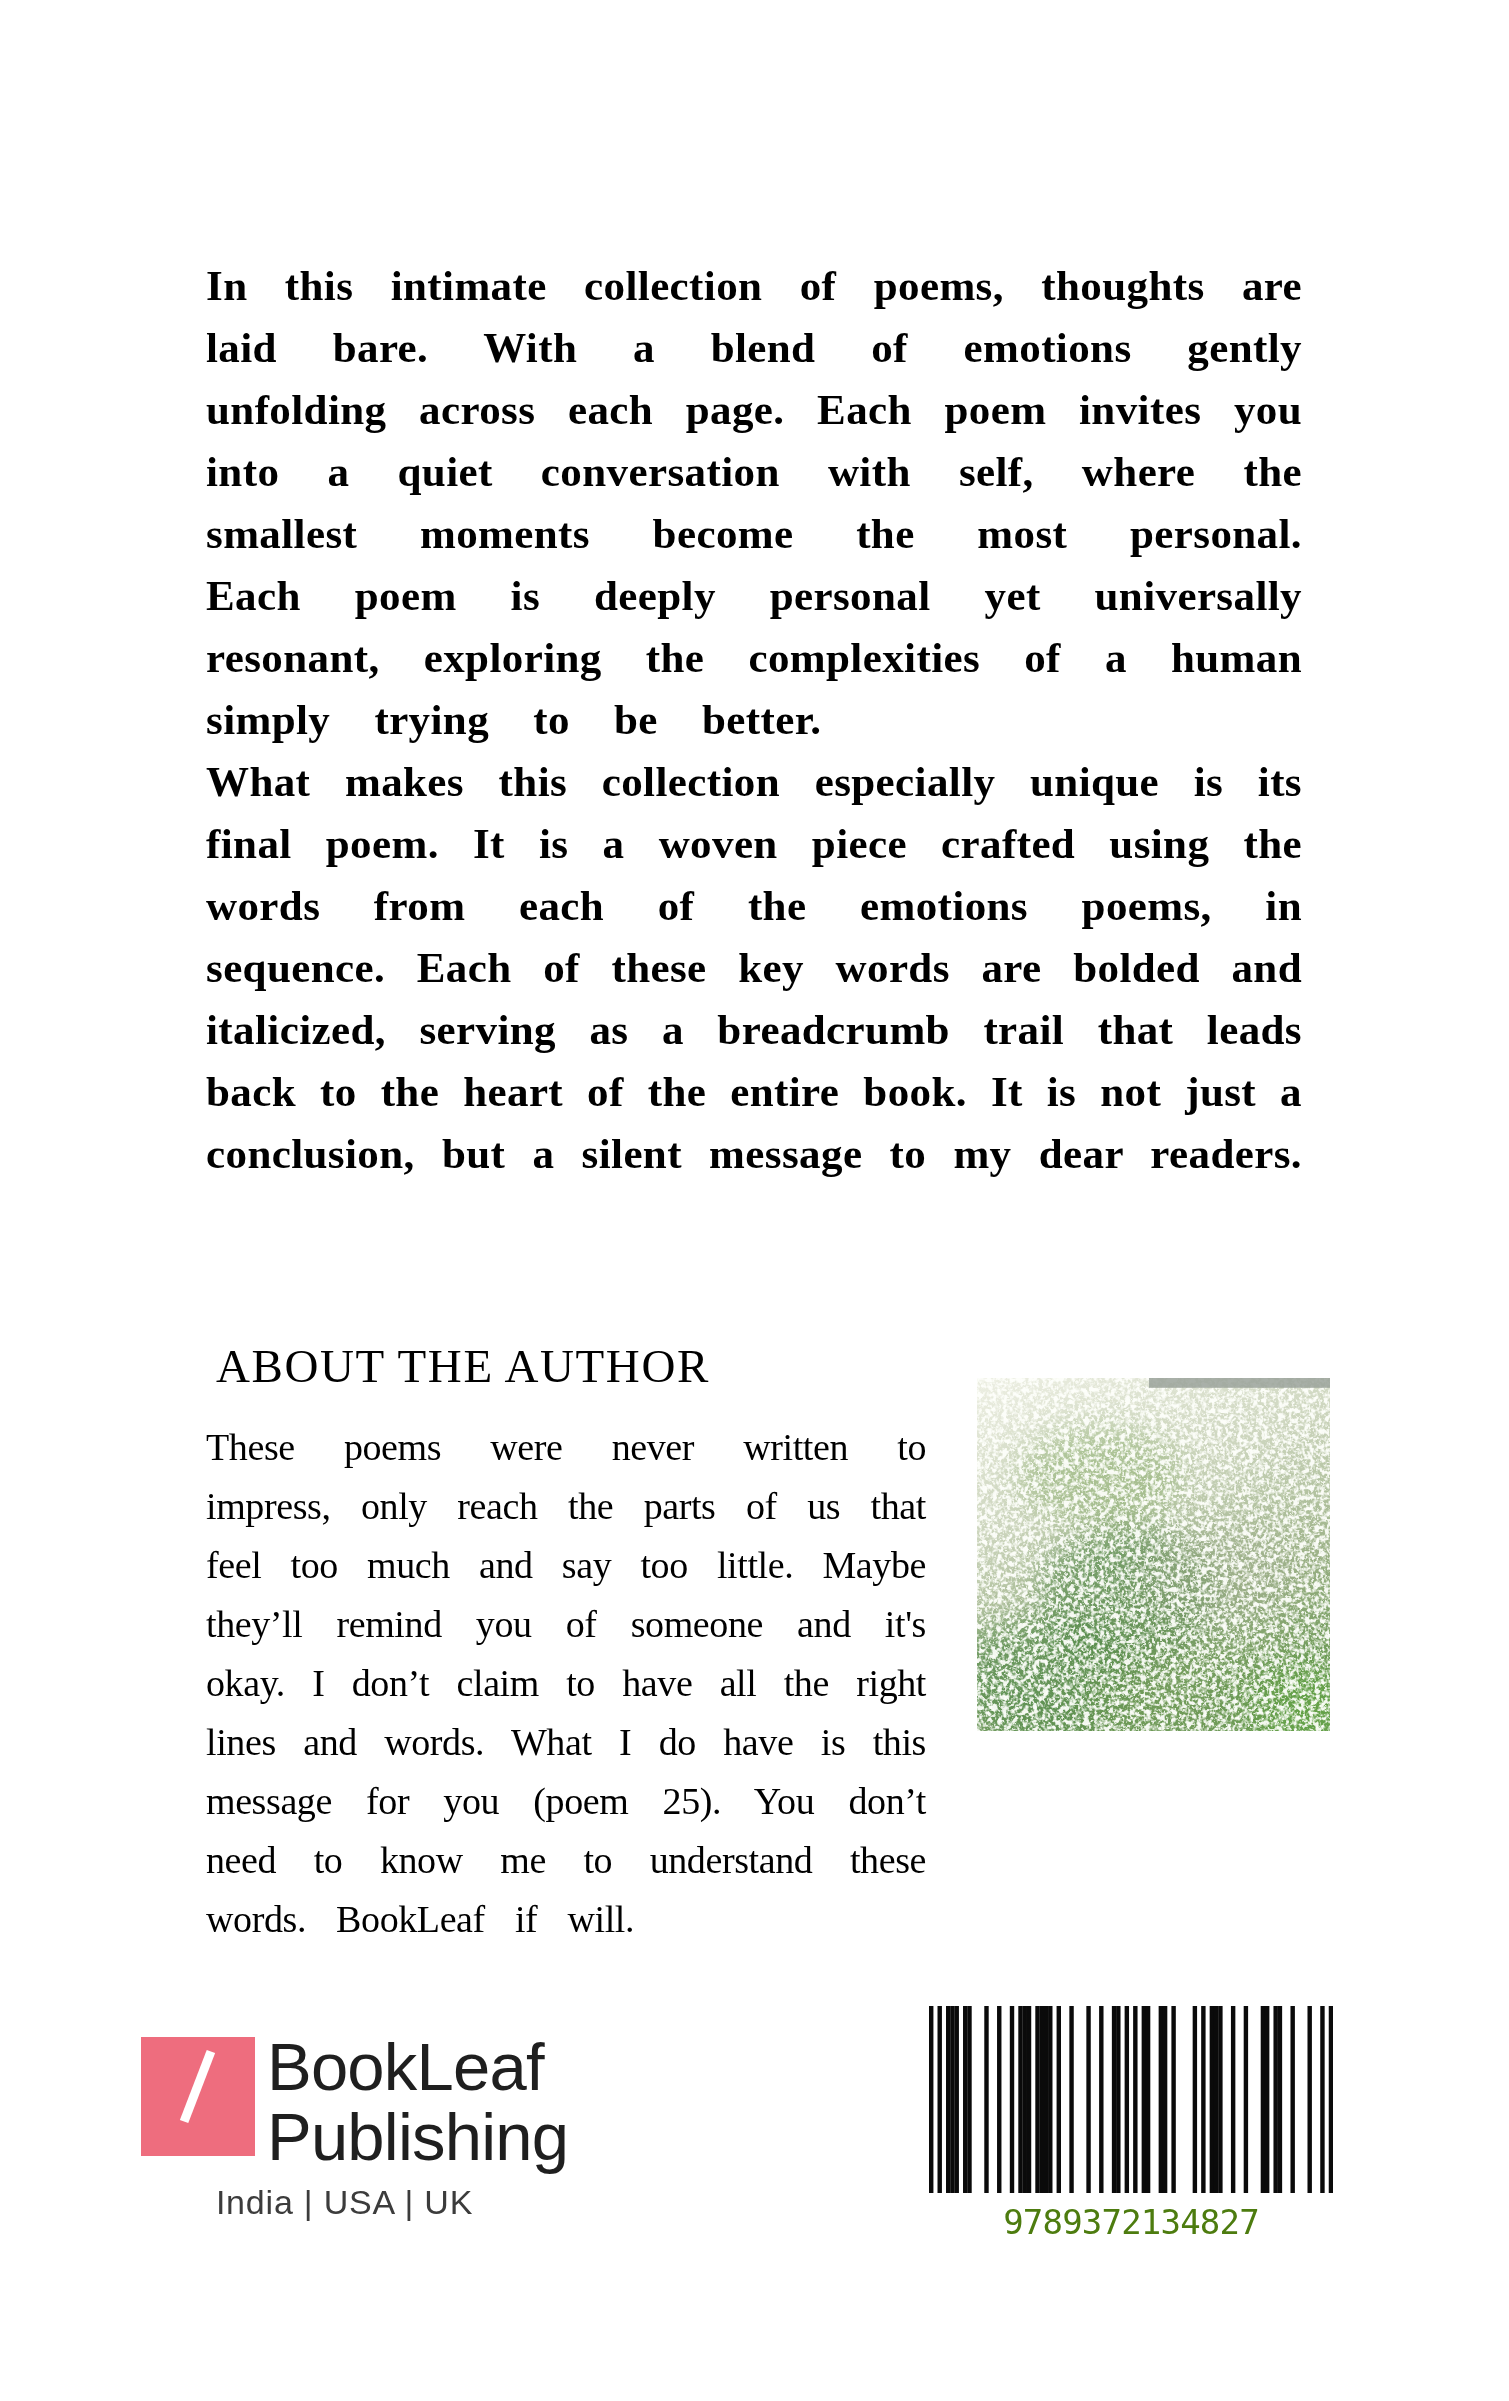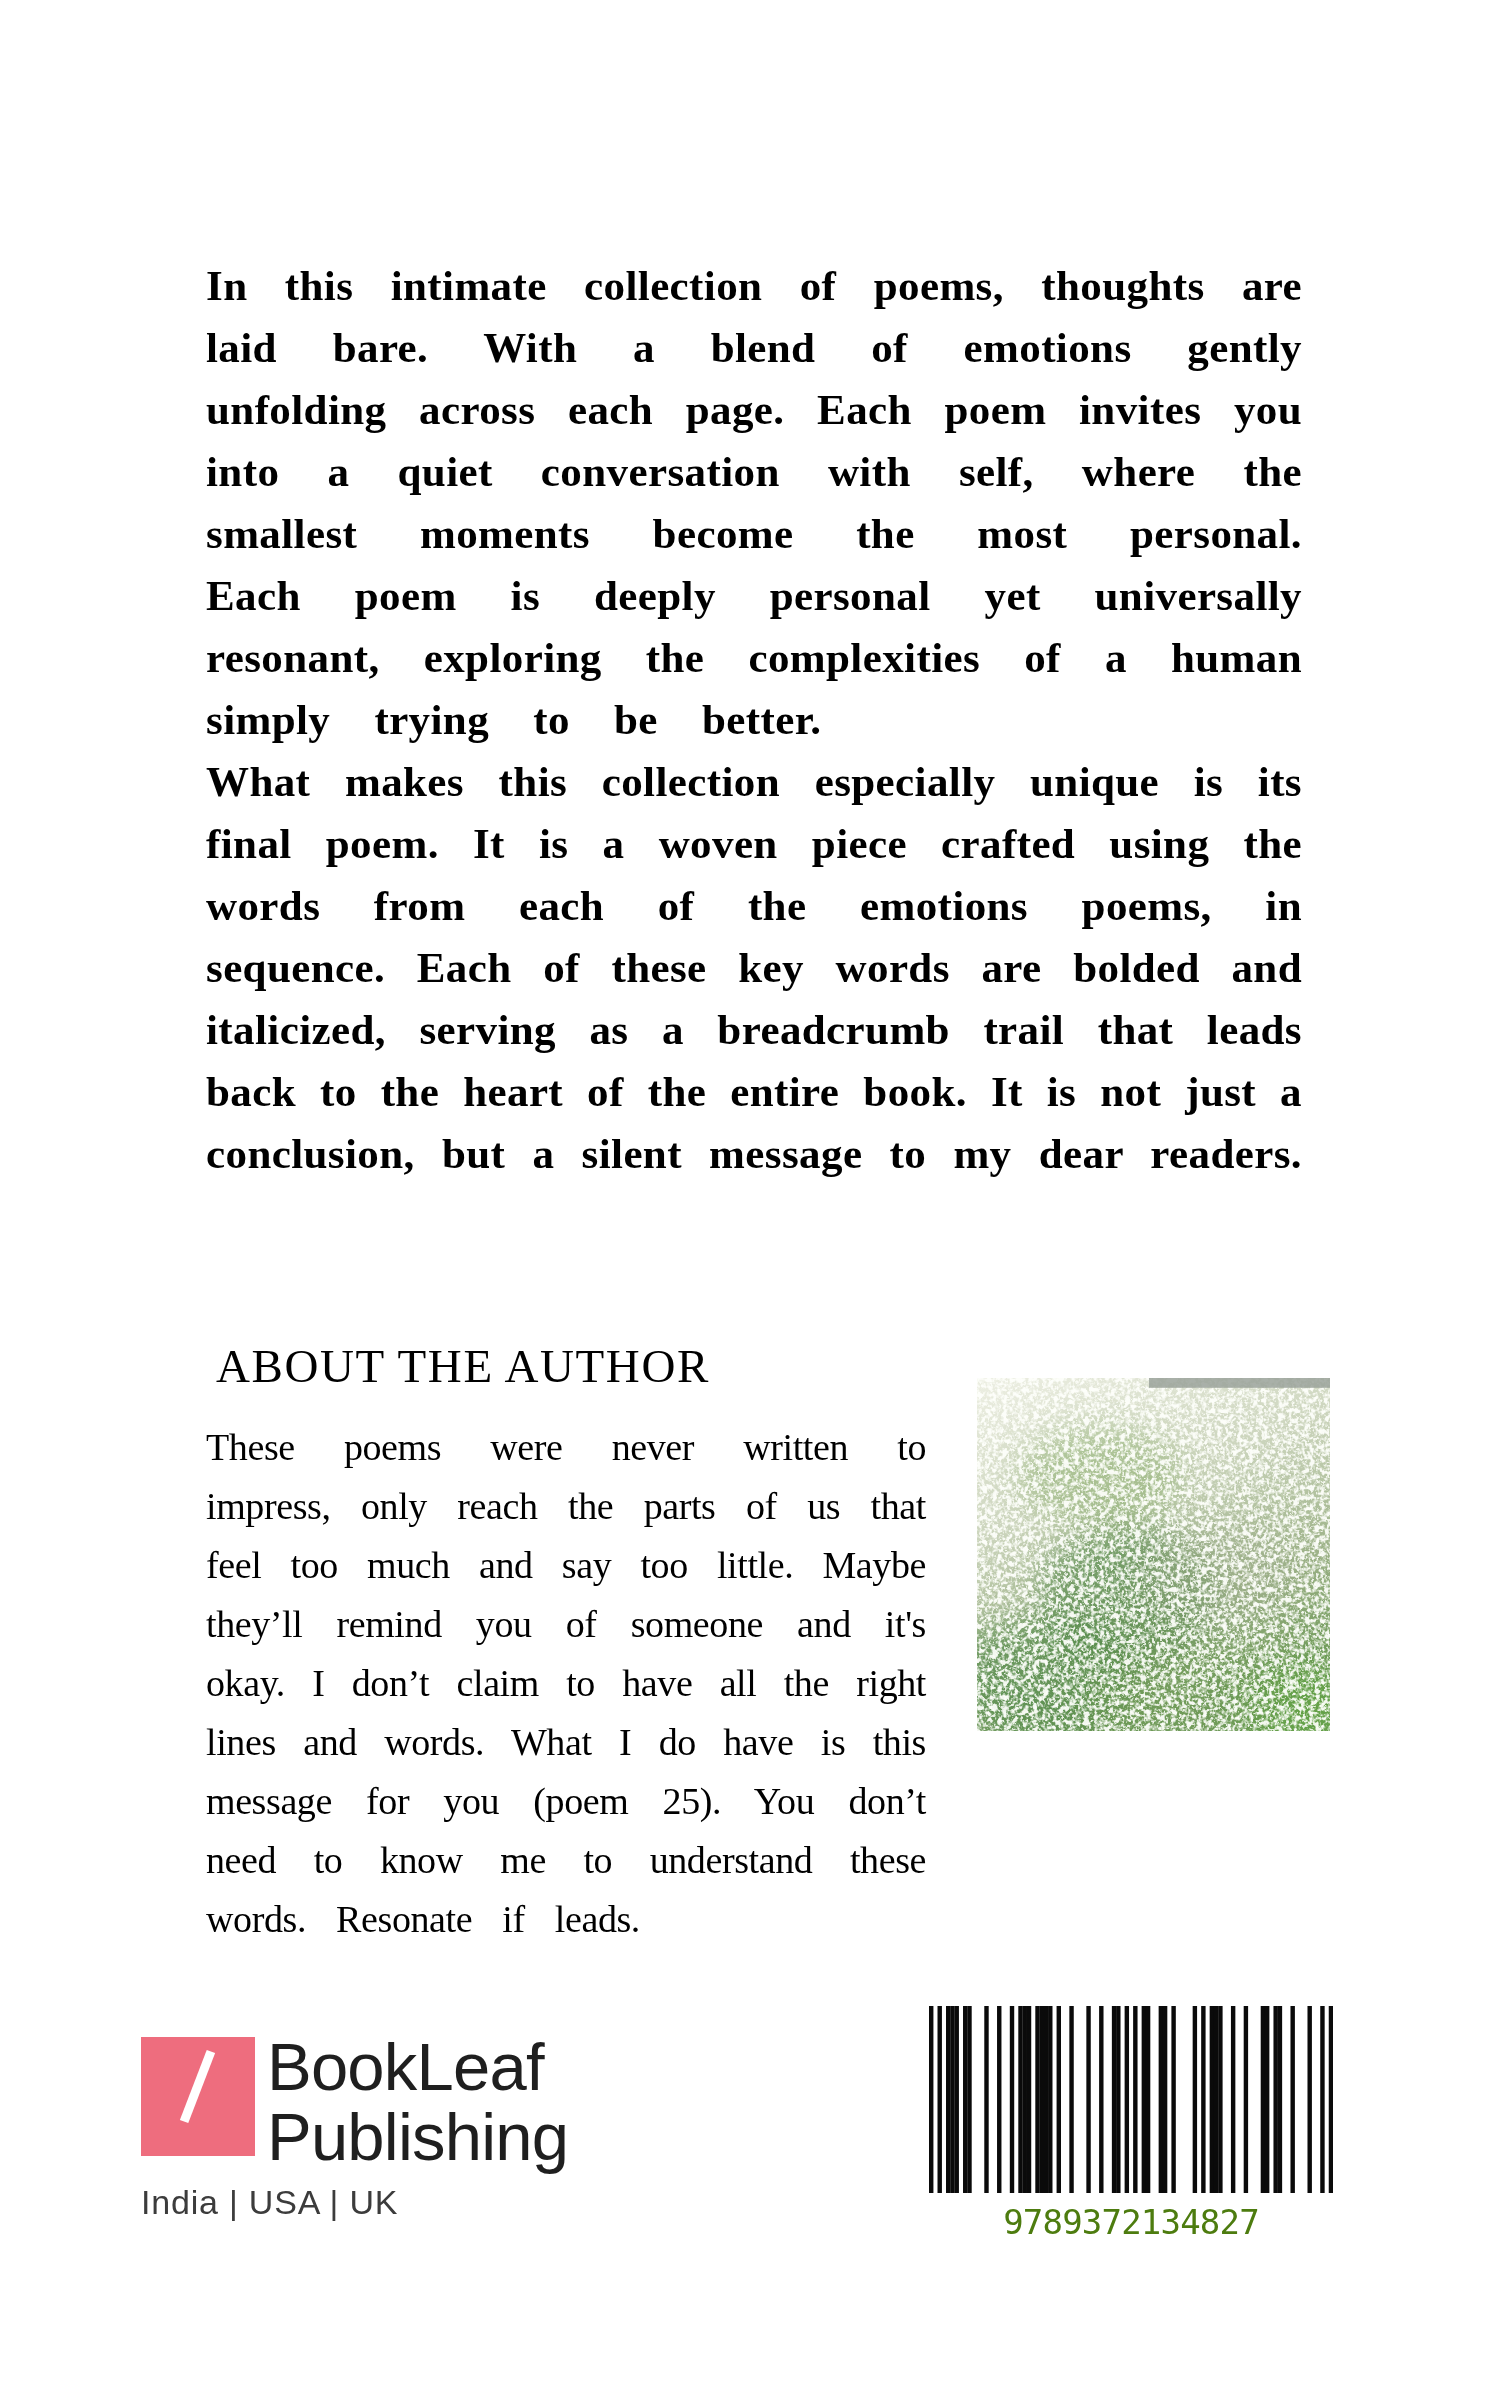--- a/index.html
+++ b/index.html
@@ -24,21 +24,21 @@
   .bio p.line.para-last { text-align-last: left; word-spacing: 21px; }
 
   
   .photo { position: absolute; left: 977px; top: 1378px; width: 353px; height: 353px; }
   .photo svg { display: block; width: 100%; height: 100%; }
 
   
   .logo-square { position: absolute; left: 141px; top: 2037px; width: 114px; height: 119px; }
   .logo-square .slash { position: absolute; left: 52px; top: 11.5px; width: 9px; height: 75px; background: #ffffff; transform: rotate(21deg); }
   .logo-name { position: absolute; left: 267px; top: 2032px; font-family: "Liberation Sans", sans-serif; font-size: 67px; line-height: 70px; font-weight: 400; letter-spacing: -0.8px; color: #1f1f1f; white-space: nowrap; }
-  .regions { position: absolute; left: 141px; top: 2184px; width: 407px; font-family: "Liberation Sans", sans-serif; font-size: 34px; line-height: 36px; color: #3c3c3c; letter-spacing: 0.8px; white-space: nowrap; }
+  .regions { position: absolute; left: 141px; top: 2184px; width: 407px; text-align: center; font-family: "Liberation Sans", sans-serif; font-size: 34px; line-height: 36px; color: #3c3c3c; letter-spacing: 0.8px; white-space: nowrap; }
 
   
   .barcode-svg { position: absolute; left: 929px; top: 2006px; width: 404px; height: 187px; background: #fff; }
   .isbn { position: absolute; left: 929px; top: 2204px; width: 404px; text-align: center; font-family: "DejaVu Sans Mono", "Liberation Mono", monospace; font-size: 34px; line-height: 36px; letter-spacing: -0.8px; color: #4d7c0f; white-space: nowrap; }
 </style>
 </head>
 <body>
 
 <div class="cover">
 
@@ -64,21 +64,21 @@
 
   <section class="bio">
     <p class="line">These poems were never written to</p>
     <p class="line">impress, only reach the parts of us that</p>
     <p class="line">feel too much and say too little. Maybe</p>
     <p class="line">they’ll remind you of someone and it's</p>
     <p class="line">okay. I don’t claim to have all the right</p>
     <p class="line">lines and words. What I do have is this</p>
     <p class="line">message for you (poem 25). You don’t</p>
     <p class="line">need to know me to understand these</p>
-    <p class="line para-last">words. Resonate if leads.</p>
+    <p class="line para-last">words. BookLeaf if will.</p>
   </section>
 
   <div class="photo">
     <svg viewBox="0 0 431 432" preserveAspectRatio="none" xmlns="http://www.w3.org/2000/svg">
       <defs>
         <linearGradient id="flbg" x1="0" y1="0" x2="0.35" y2="1">
           <stop offset="0" stop-color="#edefe3"></stop>
           <stop offset="0.4" stop-color="#ccd5bd"></stop>
           <stop offset="0.75" stop-color="#9cb287"></stop>
           <stop offset="1" stop-color="#729c5c"></stop>

